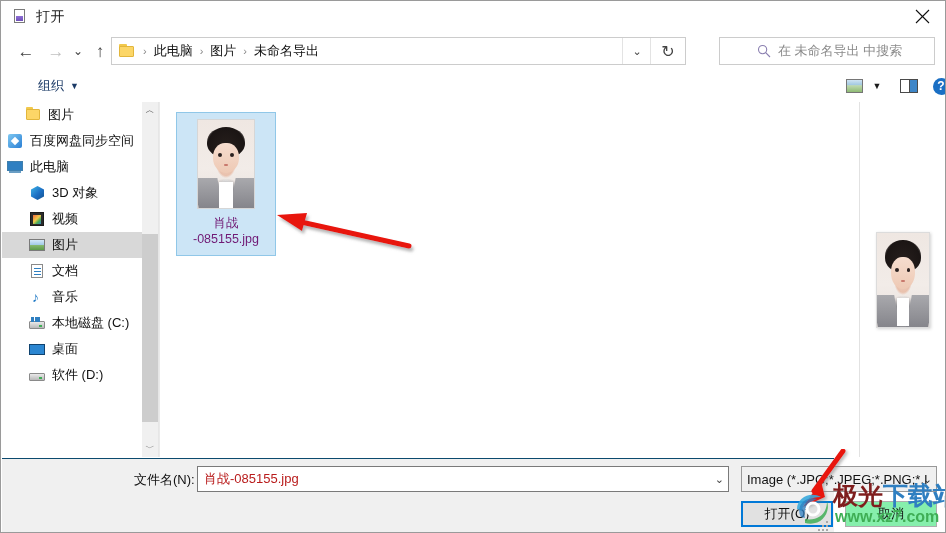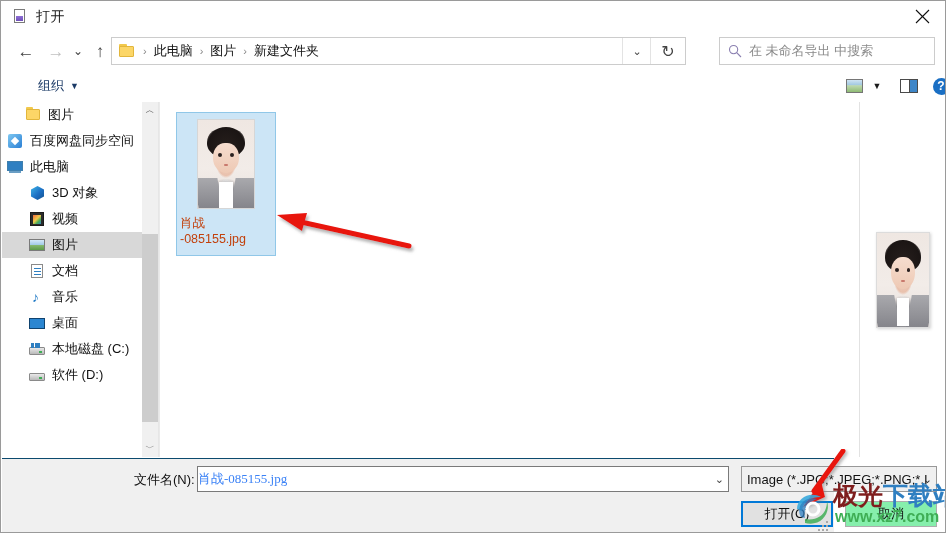--- a/index.html
+++ b/index.html
@@ -146,20 +146,21 @@
   }
   .searchbox {
     position: absolute;
     left: 718px; top: 5px;
     width: 216px; height: 28px;
     border: 1px solid #cccccc;
     background: #ffffff;
     box-sizing: border-box;
     display: flex;
     align-items: center;
+    padding-left: 29px;
   }
   .searchbox .sicon { margin-left: 8px; width: 14px; height: 14px; display:block; }
   .searchbox .stext {
     margin-left: 7px;
     font-size: 13px;
     color: #8a8a8a;
     white-space: nowrap;
   }
 
   
@@ -420,23 +421,24 @@
   }
   .portrait .jacketL, .portrait .jacketR {
     position:absolute; top:66%; width:42%; height:34%;
     background: linear-gradient(180deg,#a9a9ad 0%, #85858b 100%);
   }
   .portrait .jacketL { left:-4%; transform: skewX(10deg); }
   .portrait .jacketR { right:-4%; transform: skewX(-10deg); }
   .file-name {
     margin-top: 6px;
     width: 92px;
+    text-align: center;
     font-size: 12.5px;
     line-height: 16px;
-    color: #c2410c;
+    color: #701a75;
     word-break: break-all;
   }
 
   
   .preview-pane {
     position: absolute;
     left: 858px; top: 101px;
     width: 86px; height: 355px;
     background: #ffffff;
     border-left: 1px solid #e2e2e2;
@@ -469,24 +471,24 @@
   .fn-input {
     position: absolute;
     left: 195px; top: 7px;
     width: 532px; height: 26px;
     background: #ffffff;
     border: 1px solid #7a7a7a;
     box-sizing: border-box;
     display: flex; align-items: center;
   }
   .fn-input .val {
+    margin-left: 6px;
     font-size: 13px;
-    color: #3b82f6;
+    color: #b91c1c;
     white-space: nowrap;
-    font-family: Liberation Serif, serif;
   }
   .fn-input .chev {
     position:absolute; right: 4px; top: 0; height: 24px;
     display:flex; align-items:center; color:#444; font-size:11px;
   }
   .ft-select {
     position: absolute;
     left: 739px; top: 7px;
     width: 196px; height: 26px;
     background: #f0f0f0;
@@ -595,21 +597,21 @@
     <div class="crumbbar">
       <div class="crumb-folder">
         <div class="tab"></div>
           <div class="body"></div>
       </div>
       <span class="crumb-sep">›</span>
       <span class="crumb-item">此电脑</span>
       <span class="crumb-sep">›</span>
       <span class="crumb-item">图片</span>
       <span class="crumb-sep">›</span>
-      <span class="crumb-item">新建文件夹</span>
+      <span class="crumb-item">未命名导出</span>
 
       <div class="crumb-chevron">⌄</div>
       <div class="crumb-refresh">↻</div>
     </div>
 
     <div class="searchbox">
       <svg class="sicon" viewBox="0 0 14 14" aria-hidden="true">
         <circle cx="5.6" cy="5.6" r="4.1" fill="none" stroke="#8a7fb0" stroke-width="1.1"></circle>
         <line x1="8.7" y1="8.7" x2="13" y2="13" stroke="#8a7fb0" stroke-width="1.1"></line>
       </svg>
@@ -695,30 +697,30 @@
 
     <div class="nav-item indent-2">
       <span class="nico">
           <i class="ic-music">♪</i>
         </span>
       <span class="nlabel">音乐</span>
     </div>
 
     <div class="nav-item indent-2">
       <span class="nico">
-          <i class="ic-desk"></i>
-        </span>
-      <span class="nlabel">桌面</span>
+          <i class="ic-disk sys"></i>
+        </span>
+      <span class="nlabel">本地磁盘 (C:)</span>
     </div>
 
     <div class="nav-item indent-2">
       <span class="nico">
-          <i class="ic-disk sys"></i>
-        </span>
-      <span class="nlabel">本地磁盘 (C:)</span>
+          <i class="ic-desk"></i>
+        </span>
+      <span class="nlabel">桌面</span>
     </div>
 
     <div class="nav-item indent-2">
       <span class="nico">
           <i class="ic-disk"></i>
         </span>
       <span class="nlabel">软件 (D:)</span>
     </div>
   </div>
 

